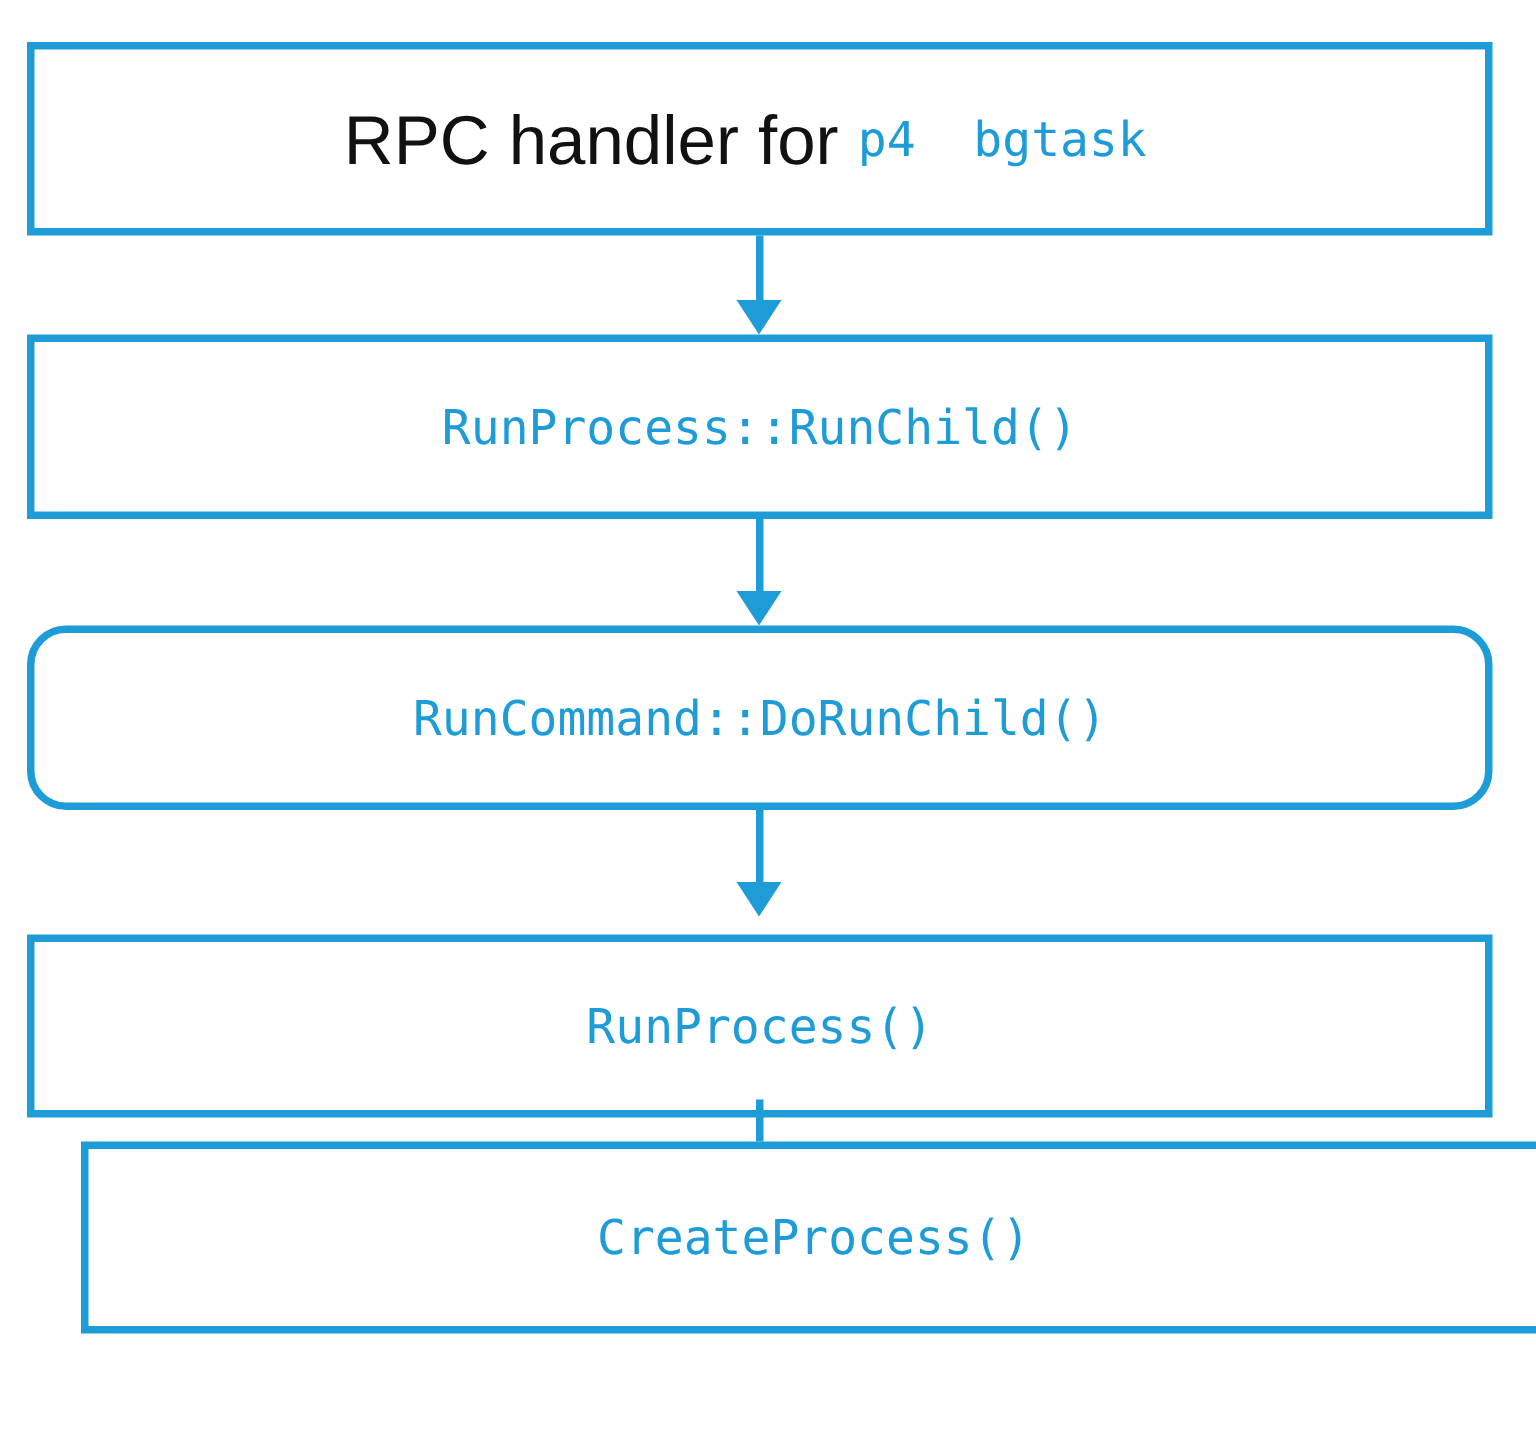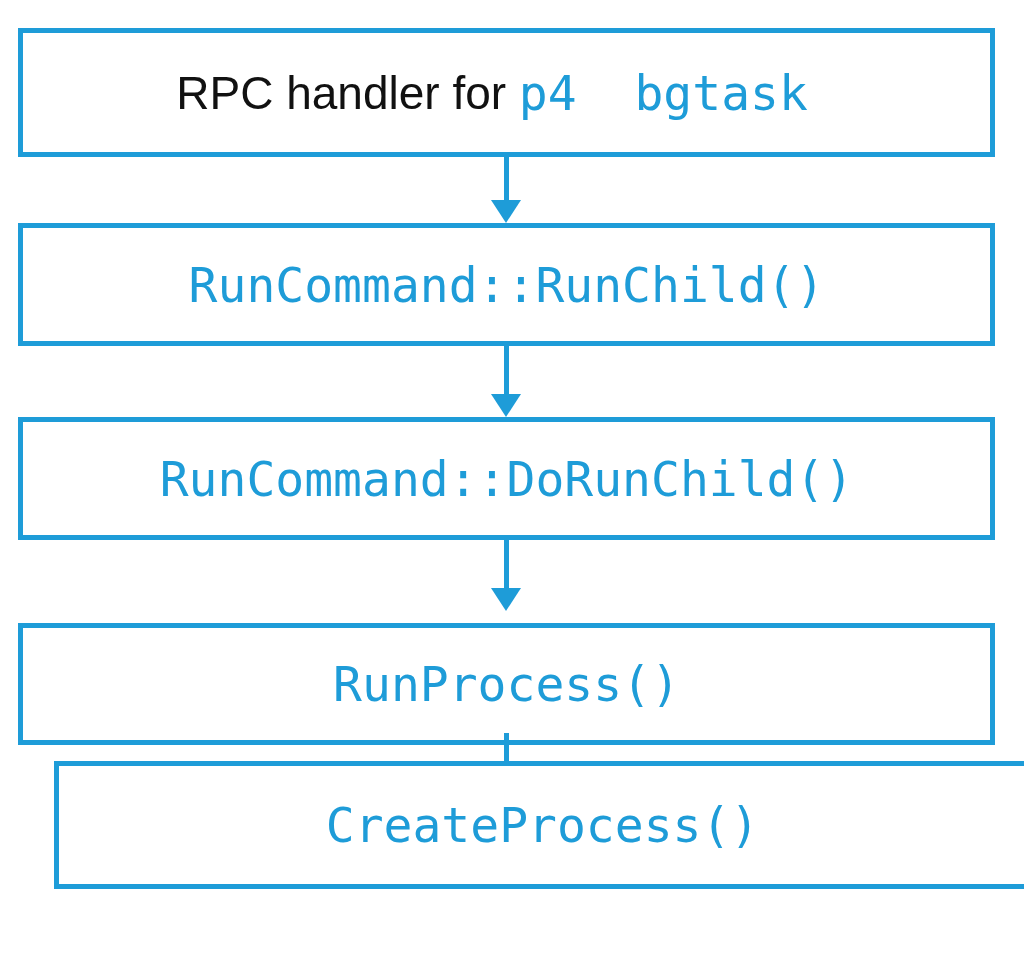--- a/index.html
+++ b/index.html
@@ -25,34 +25,34 @@
     left: 18px;
     width: 977px;
     border: 5px solid var(--accent);
     background: var(--bg);
     display: flex;
     align-items: center;
     justify-content: center;
   }
   .node-1 { top: 28px;  height: 129px; }
   .node-2 { top: 223px; height: 123px; }
-  .node-3 { top: 417px; height: 123px; }
+  .node-3 { top: 417px; height: 123px; border-radius: 26px; }
   .node-4 { top: 611px; height: 122px; margin-top: 12px; }
   .node-5 { top: 761px; height: 128px; margin-left: 36px; }
 
   .txt-plain {
     font-family: "Liberation Sans", sans-serif;
     font-size: 46px;
     font-weight: 400;
     color: var(--ink);
     white-space: pre;
   }
   .txt-code {
     font-family: "DejaVu Sans Mono", "Liberation Mono", monospace;
-    font-size: 48px;
+    font-size: 32px;
     font-weight: 400;
     color: var(--accent);
     white-space: pre;
   }
 
   .arrow {
     position: absolute;
     left: 0;
     width: 1024px;
   }
@@ -88,21 +88,21 @@
       <span class="txt-plain">RPC handler for </span>
       <span class="txt-code">p4  bgtask </span>
     </div>
 
   <div class="arrow arrow-1">
     <div class="shaft"></div>
     <div class="head"></div>
   </div>
 
   <div class="node node-2">
-      <span class="txt-code">RunCommand::RunChild()</span>
+      <span class="txt-code">RunProcess::RunChild()</span>
     </div>
 
   <div class="arrow arrow-2">
     <div class="shaft"></div>
     <div class="head"></div>
   </div>
 
   <div class="node node-3">
       <span class="txt-code">RunCommand::DoRunChild()</span>
     </div>

